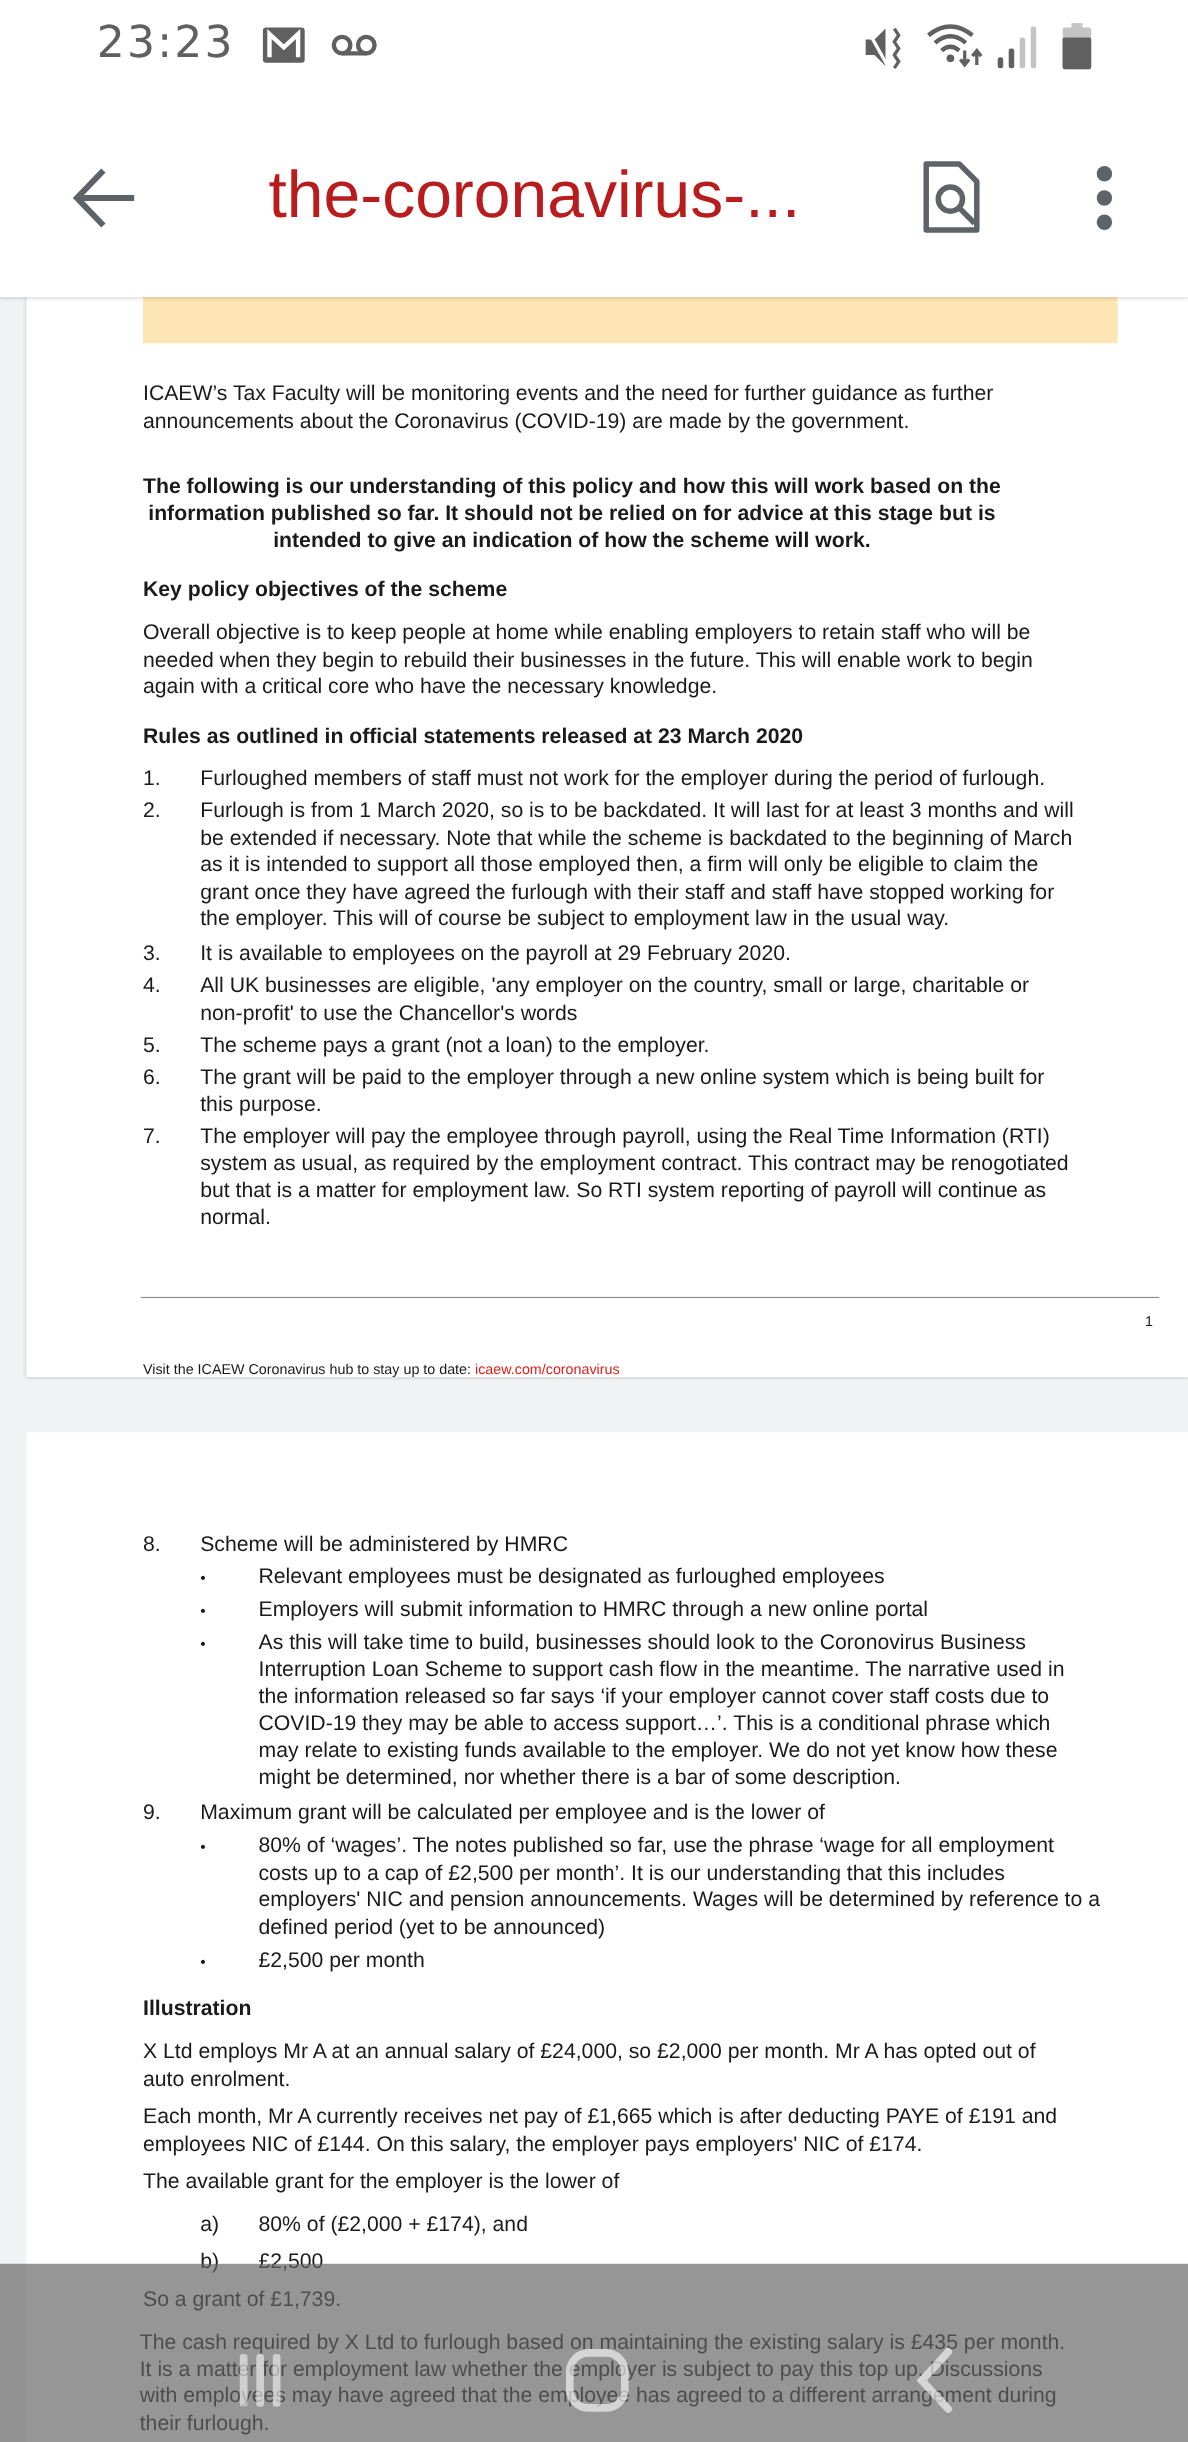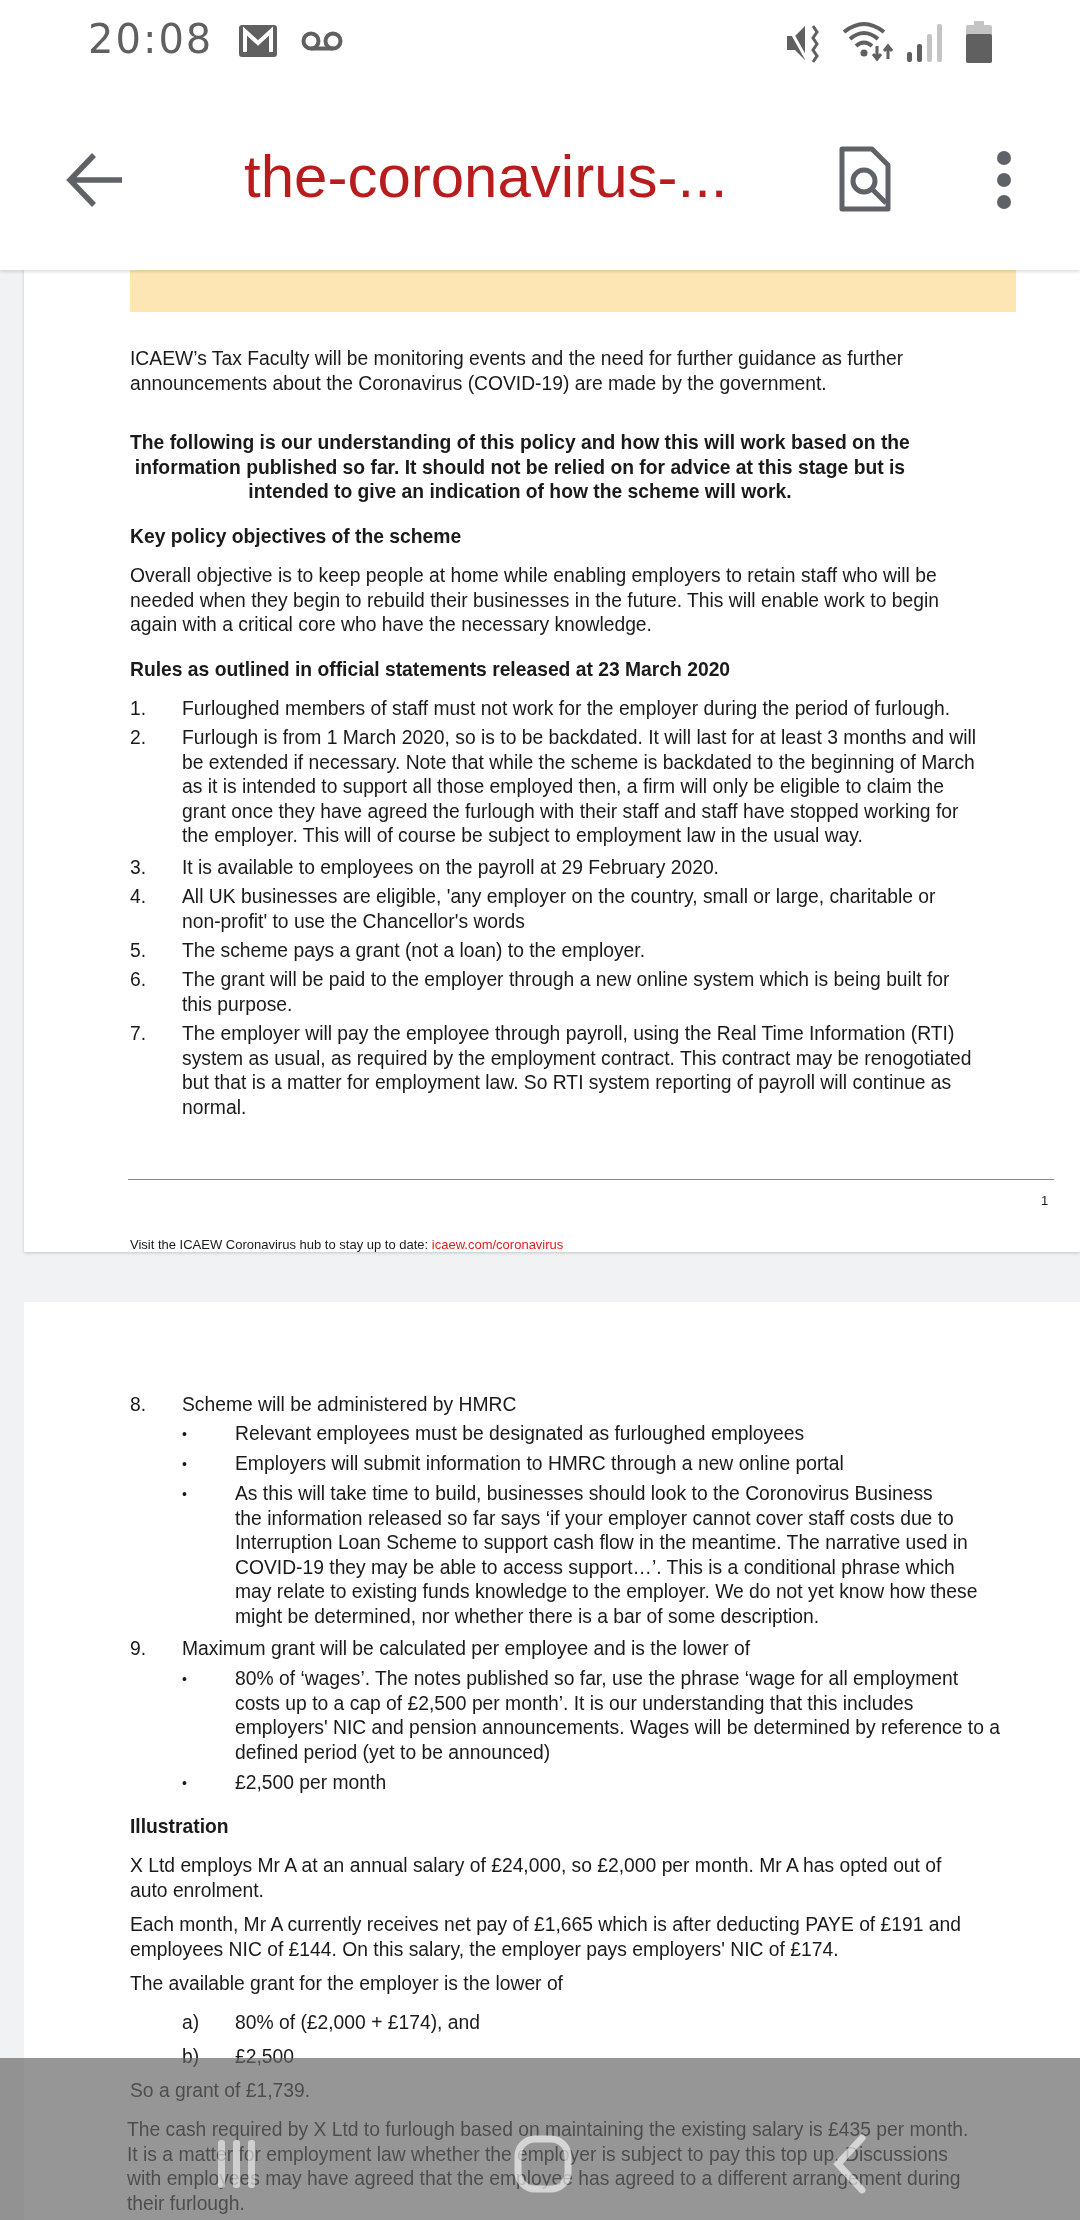--- a/index.html
+++ b/index.html
@@ -43,21 +43,21 @@
   .footer-page { position:absolute; left:1017px; top:1044px; font-size:13px; color:#1a1a1a; }
 
   
   .nav-bar { position:absolute; left:0; top:2058px; width:1080px; height:162px; background:rgba(100,100,100,0.68); z-index:10; }
   .nav-btn { position:absolute; cursor:pointer; }
 </style>
 </head>
 <body>
 
 <div class="status-bar">
-  <span class="status-time">20:08</span>
+  <span class="status-time">23:23</span>
   <svg class="sb-icon" style="left:238px;top:24px" width="40" height="34" viewBox="0 0 40 34">
     <rect x="1" y="1" width="38" height="32" rx="3" fill="#606060"></rect>
     <path d="M7 28 V7 L20 19 L33 7 V28" stroke="#fff" stroke-width="4" fill="none"></path>
   </svg>
   <svg class="sb-icon" style="left:300px;top:30px" width="44" height="22" viewBox="0 0 44 22">
     <circle cx="11" cy="11" r="7.5" stroke="#606060" stroke-width="4" fill="none"></circle>
     <circle cx="33" cy="11" r="7.5" stroke="#606060" stroke-width="4" fill="none"></circle>
     <line x1="11" y1="18.5" x2="33" y2="18.5" stroke="#606060" stroke-width="4"></line>
   </svg>
   <svg class="sb-icon" style="left:785px;top:22px" width="40" height="42" viewBox="0 0 40 42">
@@ -213,24 +213,24 @@
   <div class="sub" style="top:150px">
     <span class="bul">•</span>
     <div class="body">
         <div>Employers will submit information to HMRC through a new online portal</div>
       </div>
   </div>
   <div class="sub" style="top:180px">
     <span class="bul">•</span>
     <div class="body">
       <div>As this will take time to build, businesses should look to the Coronovirus Business</div>
+      <div>Interruption Loan Scheme to support cash flow in the meantime. The narrative used in</div>
       <div>the information released so far says ‘if your employer cannot cover staff costs due to</div>
-      <div>Interruption Loan Scheme to support cash flow in the meantime. The narrative used in</div>
       <div>COVID-19 they may be able to access support…’. This is a conditional phrase which</div>
-      <div>may relate to existing funds knowledge to the employer. We do not yet know how these</div>
+      <div>may relate to existing funds available to the employer. We do not yet know how these</div>
       <div>might be determined, nor whether there is a bar of some description.</div>
     </div>
   </div>
   <div class="li" style="top:335px">
     <span class="num">9.</span>
     <div class="body">
         <div>Maximum grant will be calculated per employee and is the lower of</div>
       </div>
   </div>
   <div class="sub" style="top:365px">

